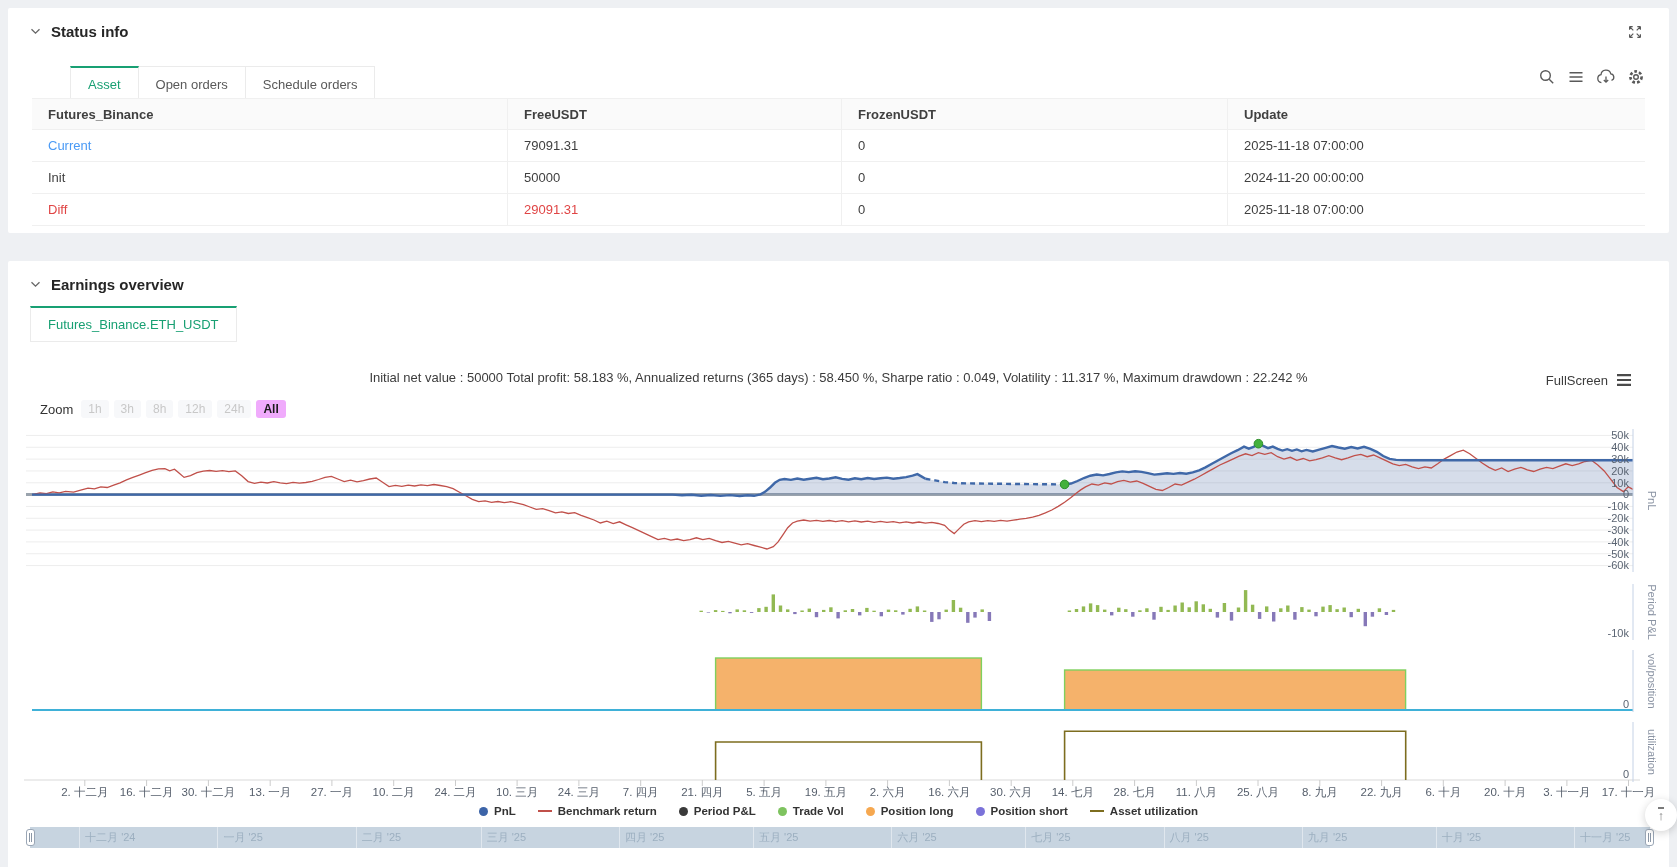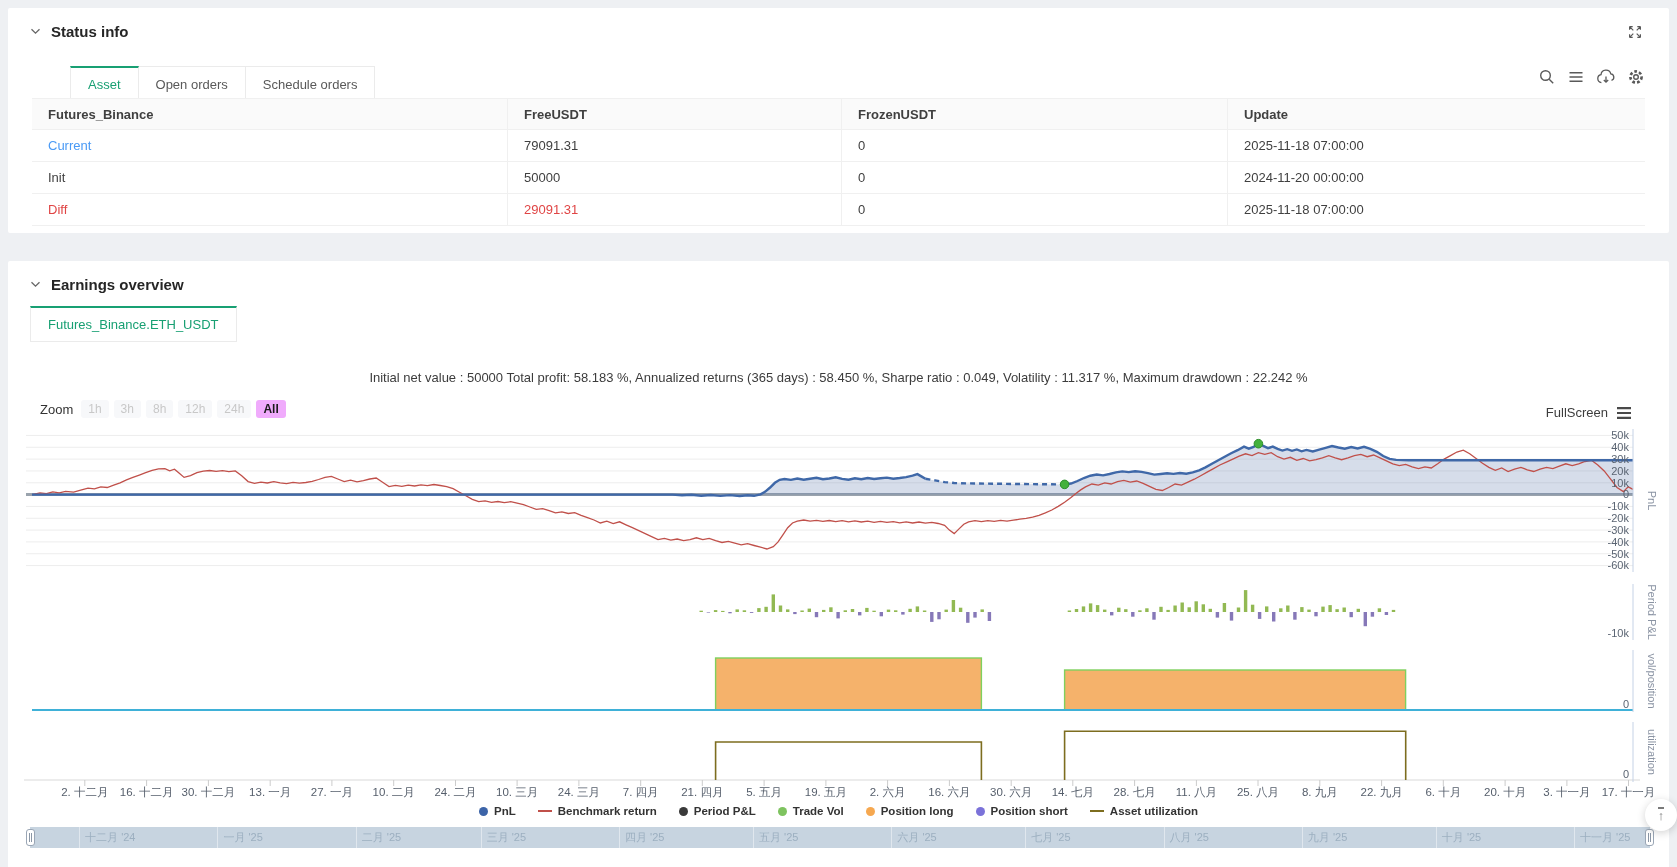--- a/index.html
+++ b/index.html
@@ -41,21 +41,21 @@
   .t-row { display:grid; grid-template-columns:476px 334px 386px 1fr; border-bottom:1px solid #f0f0f0; }
   .t-head { background:#fafafa; border-top:1px solid #f0f0f0; font-weight:bold; color:#262626; }
   .t-head .t-cell { height:30px; }
   .t-cell { display:flex; align-items:center; padding:0 16px; height:31px; border-right:1px solid #f0f0f0; color:#404040; }
   .t-cell:last-child { border-right:none; }
   .t-cell.link { color:#4a9af5; cursor:pointer; }
   .t-cell.red { color:#e04545; }
 
   
   #stats-line { position:absolute; left:0; right:0; top:109px; text-align:center; font-size:13px; color:#3c3c3c; }
-  #fullscreen-ctl { position:absolute; right:37px; top:112px; display:flex; align-items:flex-end; gap:8px; cursor:pointer;margin-top:32px; }
+  #fullscreen-ctl { position:absolute; right:37px; top:112px; display:flex; align-items:flex-start; gap:8px; cursor:pointer; }
   #fullscreen-label { font-size:13px; color:#3c3c3c; }
 
   
   #zoom-row { position:absolute; left:32px; top:139px; display:flex; align-items:center; gap:5px; }
   #zoom-label { font-size:13px; color:#333; margin-right:3px; }
   .zoom-btn { font-size:12px; padding:2px 7px; border-radius:3px; background:#f7f8fa; color:#c8c8c8; cursor:pointer; }
   .zoom-btn.active { background:#f0abfc; color:#1a1a1a; font-weight:bold; }
 
   
   #chart-svg { position:absolute; left:0; top:424px; }

